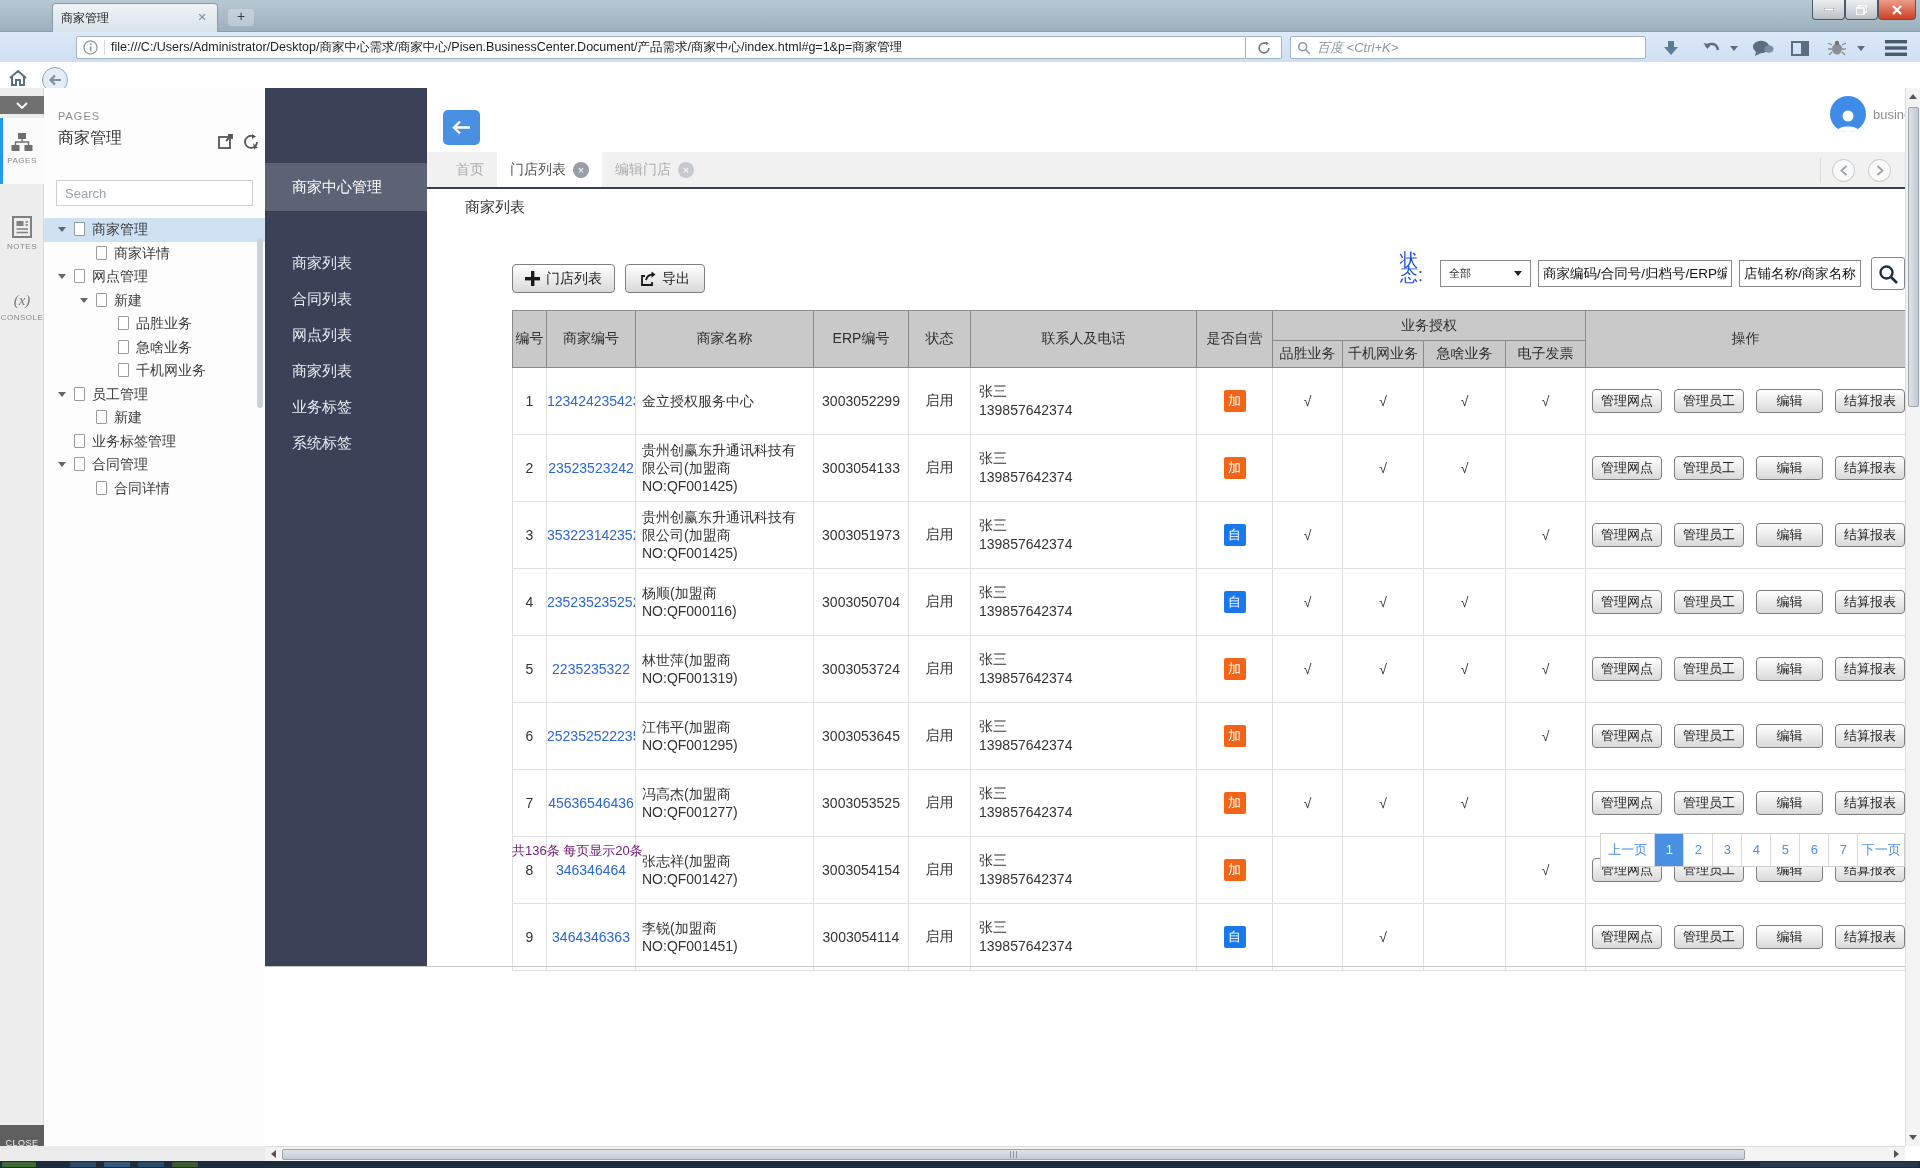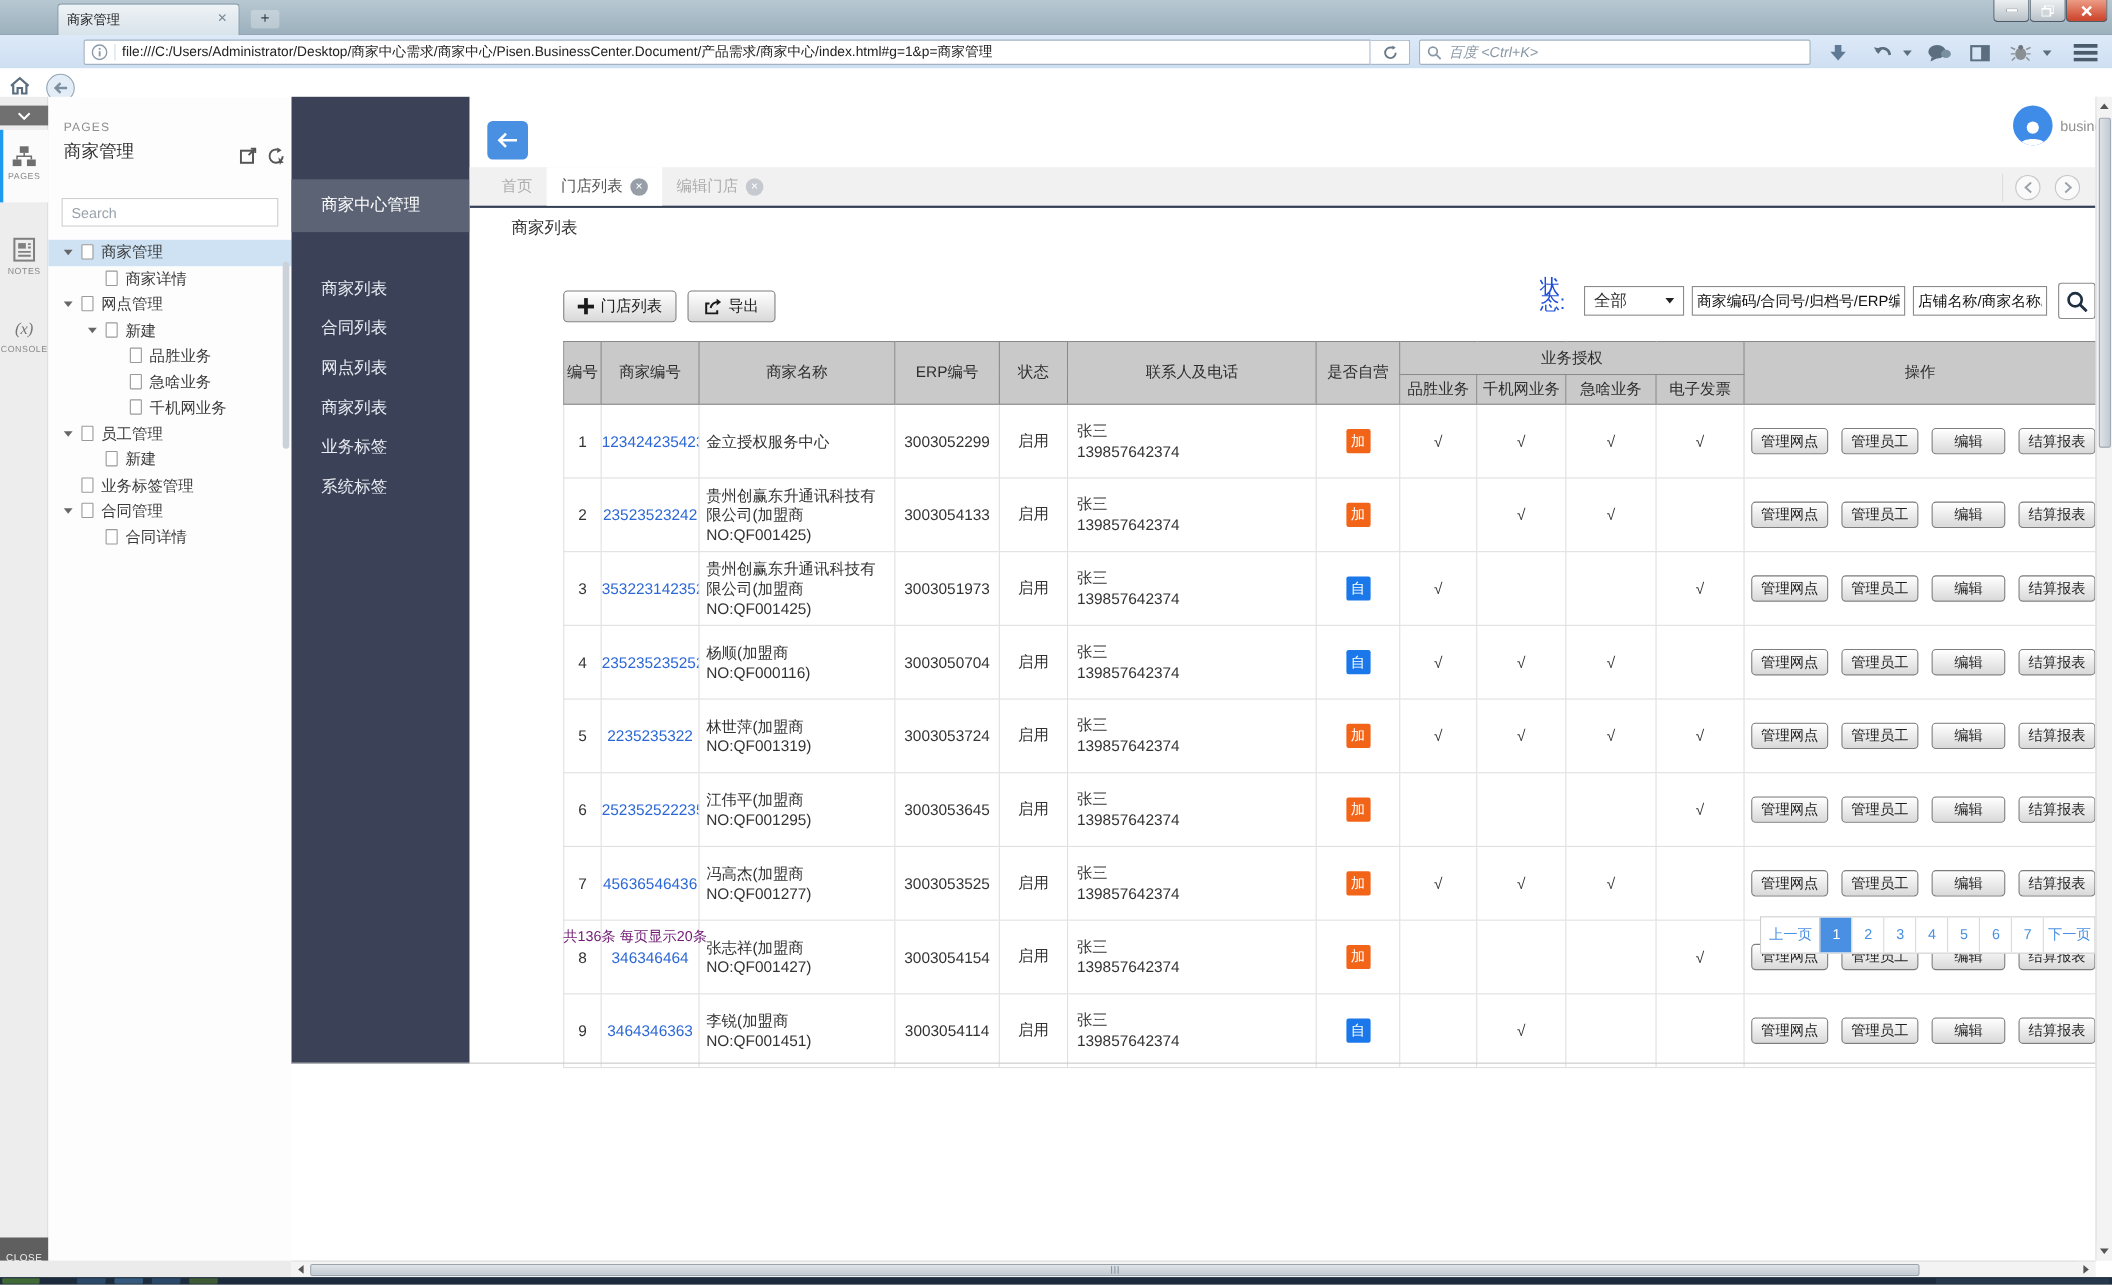--- a/index.html
+++ b/index.html
@@ -104,21 +104,21 @@
   #page-title { left:38px; top:110px; font-size:15px; color:#333; }
 
   .gbtn { display:inline-flex; align-items:center; justify-content:center; gap:6px;
     border:1px solid #7e7e7e; border-radius:4px; background:linear-gradient(#ffffff,#d9d9d9);
     box-shadow:inset 0 1px 0 #fff; color:#1d1d1d; font-size:14px; }
   #btn-new { left:85px; top:176px; height:29px; padding:0 12px; }
   #btn-export { left:198px; top:176px; height:29px; padding:0 14px; }
 
   #filter-status-label { left:973px; top:165px; width:24px; font-size:18px; line-height:15px; color:#1d4ed8; }
   #status-select { left:1013px; top:172px; width:91px; height:27px; background:#fff; border:1px solid #8a8a8a;
-    display:flex; align-items:center; padding:0 8px; font-size:15px; }
+    display:flex; align-items:center; padding:0 8px; font-size:11px; }
   #status-select .sel-caret { margin-left:auto; width:0; height:0; border-left:4px solid transparent;
     border-right:4px solid transparent; border-top:5px solid #222; }
   .filter-input { position:absolute; top:172px; height:27px; border:1px solid #8a8a8a; background:#fff;
     font-size:13.5px; padding:0 4px; outline:none; color:#111; font-family:"Liberation Sans",sans-serif; }
   #filter-input-1 { left:1111px; width:194px; }
   #filter-input-2 { left:1312px; width:122px; }
   #filter-search-btn { left:1444px; top:169px; width:34px; height:33px; background:#fff; border:1px solid #8a8a8a;
     border-radius:3px; display:flex; align-items:center; justify-content:center; }
 
   

